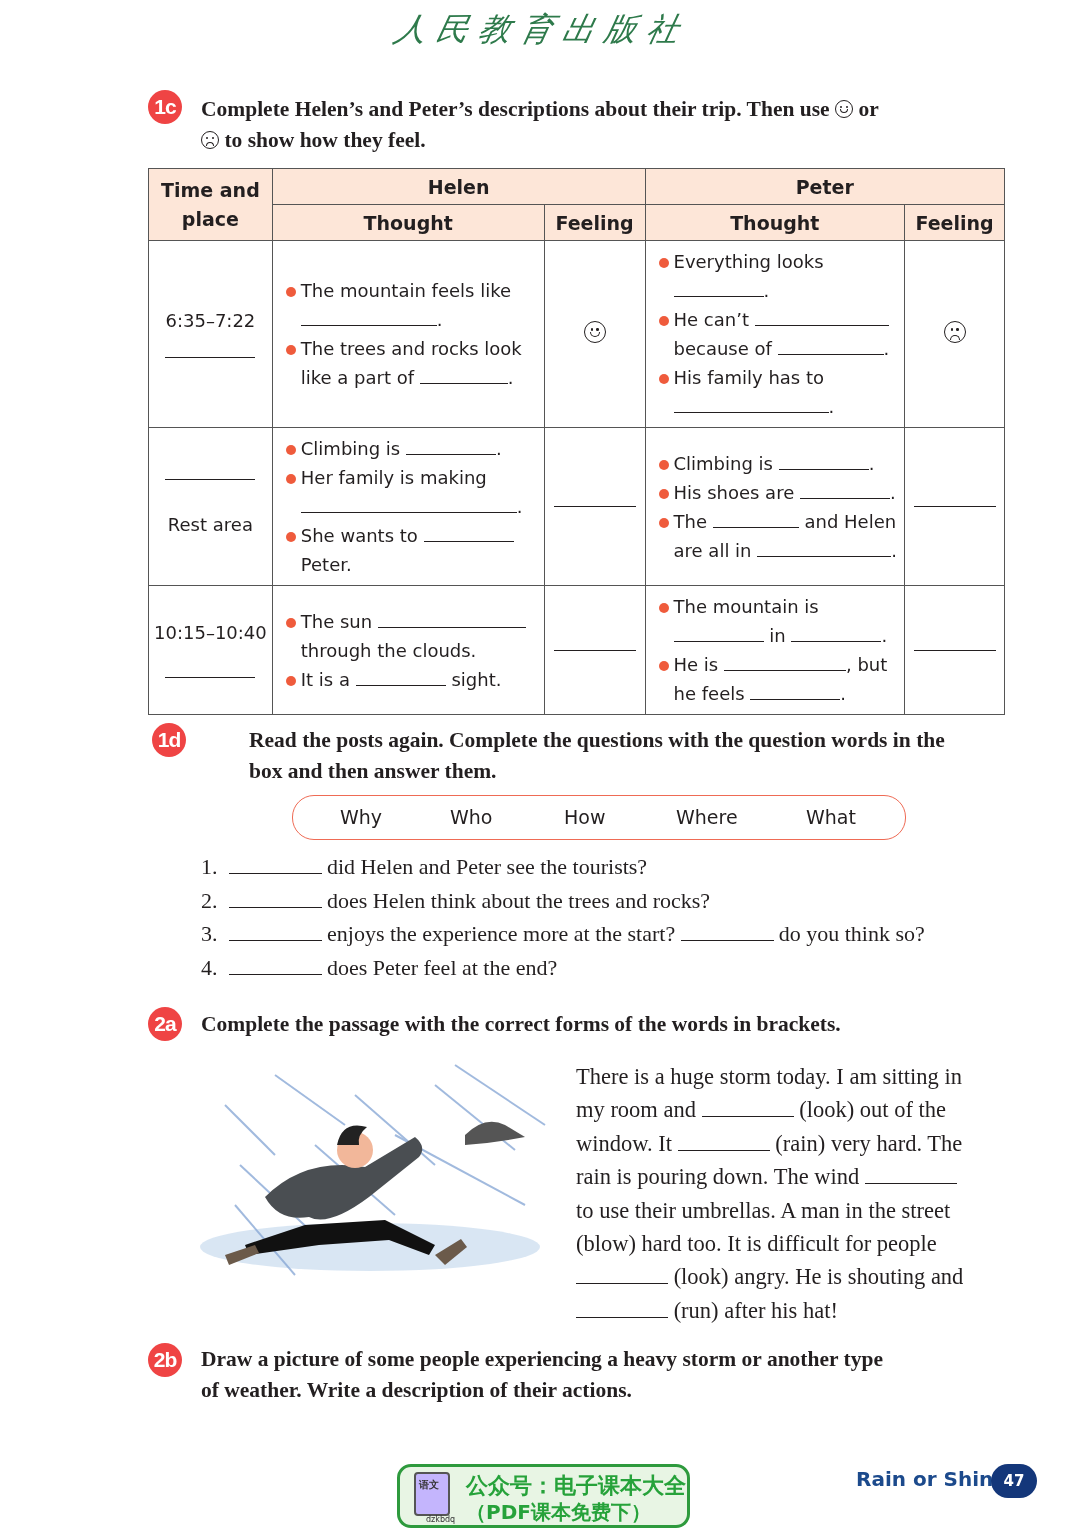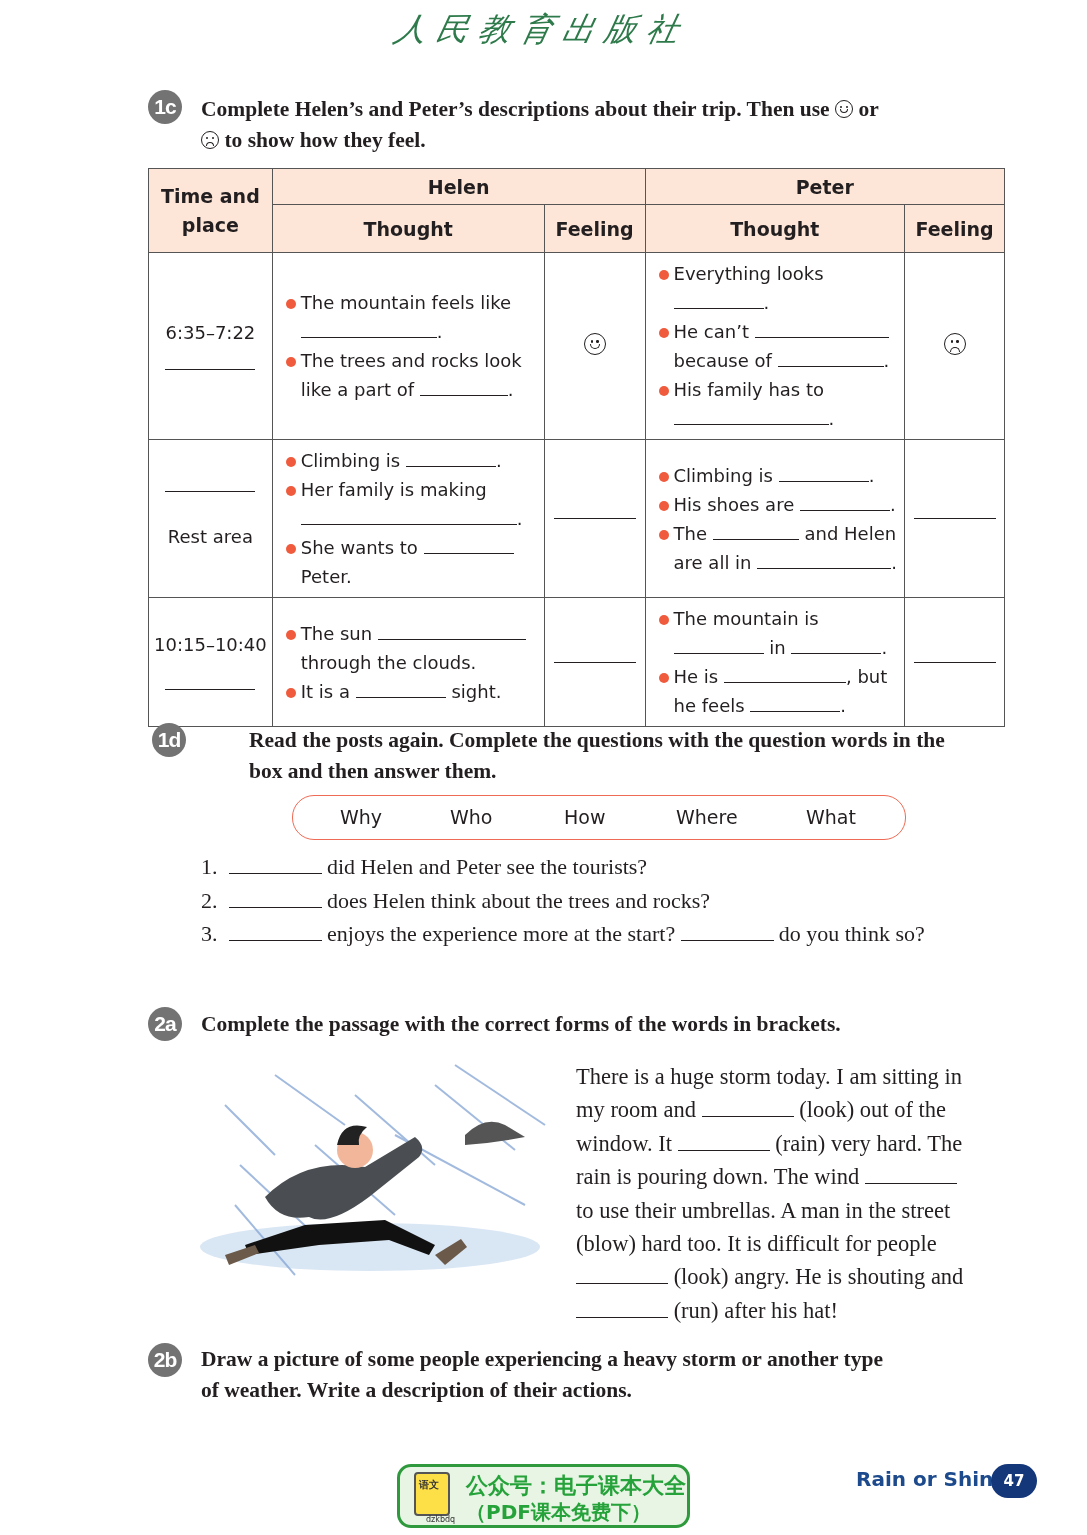--- a/index.html
+++ b/index.html
@@ -3,33 +3,33 @@
 <meta charset="utf-8">
 <style>
   * { box-sizing: border-box; margin: 0; padding: 0; }
   html, body { width: 1087px; height: 1535px; background: #ffffff; overflow: hidden; }
   body { position: relative; font-family: "Liberation Serif", serif; color: #231f20; }
 
   .publisher { position: absolute; left: 395px; top: 8px; width: 300px; height: 44px;
     font-family: "DejaVu Serif", serif; font-style: italic; font-size: 32px; color: #2e7a4b;
     letter-spacing: 10px; white-space: nowrap; transform: skewX(-12deg); }
 
-  .badge { position: absolute; width: 34px; height: 34px; border-radius: 50%; background: #737373;
+  .badge { position: absolute; width: 34px; height: 34px; border-radius: 50%; background: #ef4444;
     color: #fff; font-family: "Liberation Sans", sans-serif; font-weight: bold; font-size: 21px;
     display: flex; align-items: center; justify-content: center; letter-spacing: -1px; }
   .instr { position: absolute; left: 201px; font-family: "Liberation Serif", serif; font-weight: bold;
     font-size: 21.5px; line-height: 31px; color: #231f20; }
 
   
   table.trip { position: absolute; left: 148px; top: 168px; width: 857px; border-collapse: collapse;
     font-family: "DejaVu Sans", sans-serif; font-size: 18px; color: #231f20; }
   table.trip td, table.trip th { border: 1.5px solid #555; }
   table.trip th { background: #fde6d8; font-weight: bold; font-size: 19px; text-align: center; }
   .th-top { height: 36px; }
-  .th-sub { height: 48px; }
+  .th-sub { height: 36px; }
   .tp { width: 124px; text-align: center; vertical-align: middle; }
   .thought { vertical-align: middle; padding: 6px 6px 6px 12px; }
   .feel { text-align: center; vertical-align: middle; }
   .b { display: block; position: relative; padding-left: 16px; line-height: 29px; }
   .b::before { content: ""; position: absolute; left: 1px; top: 11px; width: 10px; height: 10px; border-radius: 50%; background: #ef5b3c; }
   .c { display: block; padding-left: 16px; line-height: 29px; }
   .blank { display: inline-block; border-bottom: 1.3px solid #231f20; height: 19px; vertical-align: baseline; }
   .tpline { display: block; margin: 0 auto; width: 90px; border-bottom: 1.3px solid #231f20; }
   .fline { display: block; margin: 0 auto; width: 82px; border-bottom: 1.3px solid #231f20; }
   .face { display: inline-block; width: 22px; height: 22px; border: 1.3px solid #231f20; border-radius: 50%; position: relative; }
@@ -56,21 +56,21 @@
   .q .blank { width: 93px; height: 20px; margin-right: 5px; }
 
   .passage { position: absolute; left: 576px; top: 1048px; width: 440px; font-family: "Liberation Serif", serif; font-size: 22.5px; line-height: 33.4px; color: #231f20; margin-top: 12px; }
   .passage .blank { width: 92px; height: 20px; }
 
   .illus { position: absolute; left: 195px; top: 1055px; width: 360px; height: 240px; }
 
   .footer-ad { position: absolute; left: 397px; top: 1464px; width: 293px; height: 64px; border: 3px solid #2e9a3d; border-radius: 14px; background: #e8f5e4; }
   .ad-text1 { position: absolute; left: 66px; top: 4px; font-family: "DejaVu Sans", sans-serif; font-weight: bold; font-size: 22px; color: #26a23a; white-space: nowrap; }
   .ad-text2 { position: absolute; left: 66px; top: 32px; font-family: "DejaVu Sans", sans-serif; font-weight: bold; font-size: 20px; color: #26a23a; white-space: nowrap; }
-  .ad-book { position: absolute; left: 14px; top: 5px; width: 36px; height: 44px; background: #fde047; border: 2px solid #555; border-radius: 4px; }
+  .ad-book { position: absolute; left: 14px; top: 5px; width: 36px; height: 44px; background: #c4b5fd; border: 2px solid #555; border-radius: 4px; }
   .ad-book .lbl { position: absolute; left: 3px; top: 4px; font-size: 10px; color: #333; font-family: "DejaVu Sans", sans-serif; font-weight: bold; }
   .ad-small { position: absolute; left: 26px; top: 48px; font-size: 8px; color: #333; font-family: "DejaVu Sans", sans-serif; text-align: right; }
 
   .chapter { position: absolute; left: 856px; top: 1467px; font-family: "DejaVu Sans", sans-serif; font-size: 20px; color: #1c4a8c; font-weight: bold; }
   .pagenum { position: absolute; left: 991px; top: 1464px; width: 46px; height: 34px; border-radius: 17px; background: #14377a; color: #fff;
     font-family: "DejaVu Sans", sans-serif; font-weight: bold; font-size: 15px; display: flex; align-items: center; justify-content: center; }
 </style>
 </head>
 <body>
 
@@ -187,20 +187,21 @@
   <span style="left:47px;">Why</span>
   <span style="left:157px;">Who</span>
   <span style="left:271px;">How</span>
   <span style="left:383px;">Where</span>
   <span style="left:513px;">What</span>
 </div>
 <div class="qs">
   <div class="q"><span class="num">1.</span><span class="blank"></span><span>did Helen and Peter see the tourists?</span></div>
   <div class="q"><span class="num">2.</span><span class="blank"></span><span>does Helen think about the trees and rocks?</span></div>
   <div class="q"><span class="num">3.</span><span class="blank"></span><span>enjoys the experience more at the start?</span> <span class="blank"></span><span>do you think so?</span></div>
+  <div class="q"><span class="num">4.</span><span class="blank"></span><span>does Peter feel at the end?</span></div>
 </div>
 
 <div class="badge" style="left:148px;top:1007px;">2a</div>
 <div class="instr" style="top:1009px;">Complete the passage with the correct forms of the words in brackets.</div>
 
 <svg class="illus" viewBox="0 0 360 240">
   <ellipse cx="175" cy="192" rx="170" ry="24" fill="#cfe0f0" opacity="0.8"></ellipse>
   <g stroke="#8aa9d6" stroke-width="2" opacity="0.8">
     <line x1="80" y1="20" x2="150" y2="70"></line>
       <line x1="30" y1="50" x2="80" y2="100"></line>

